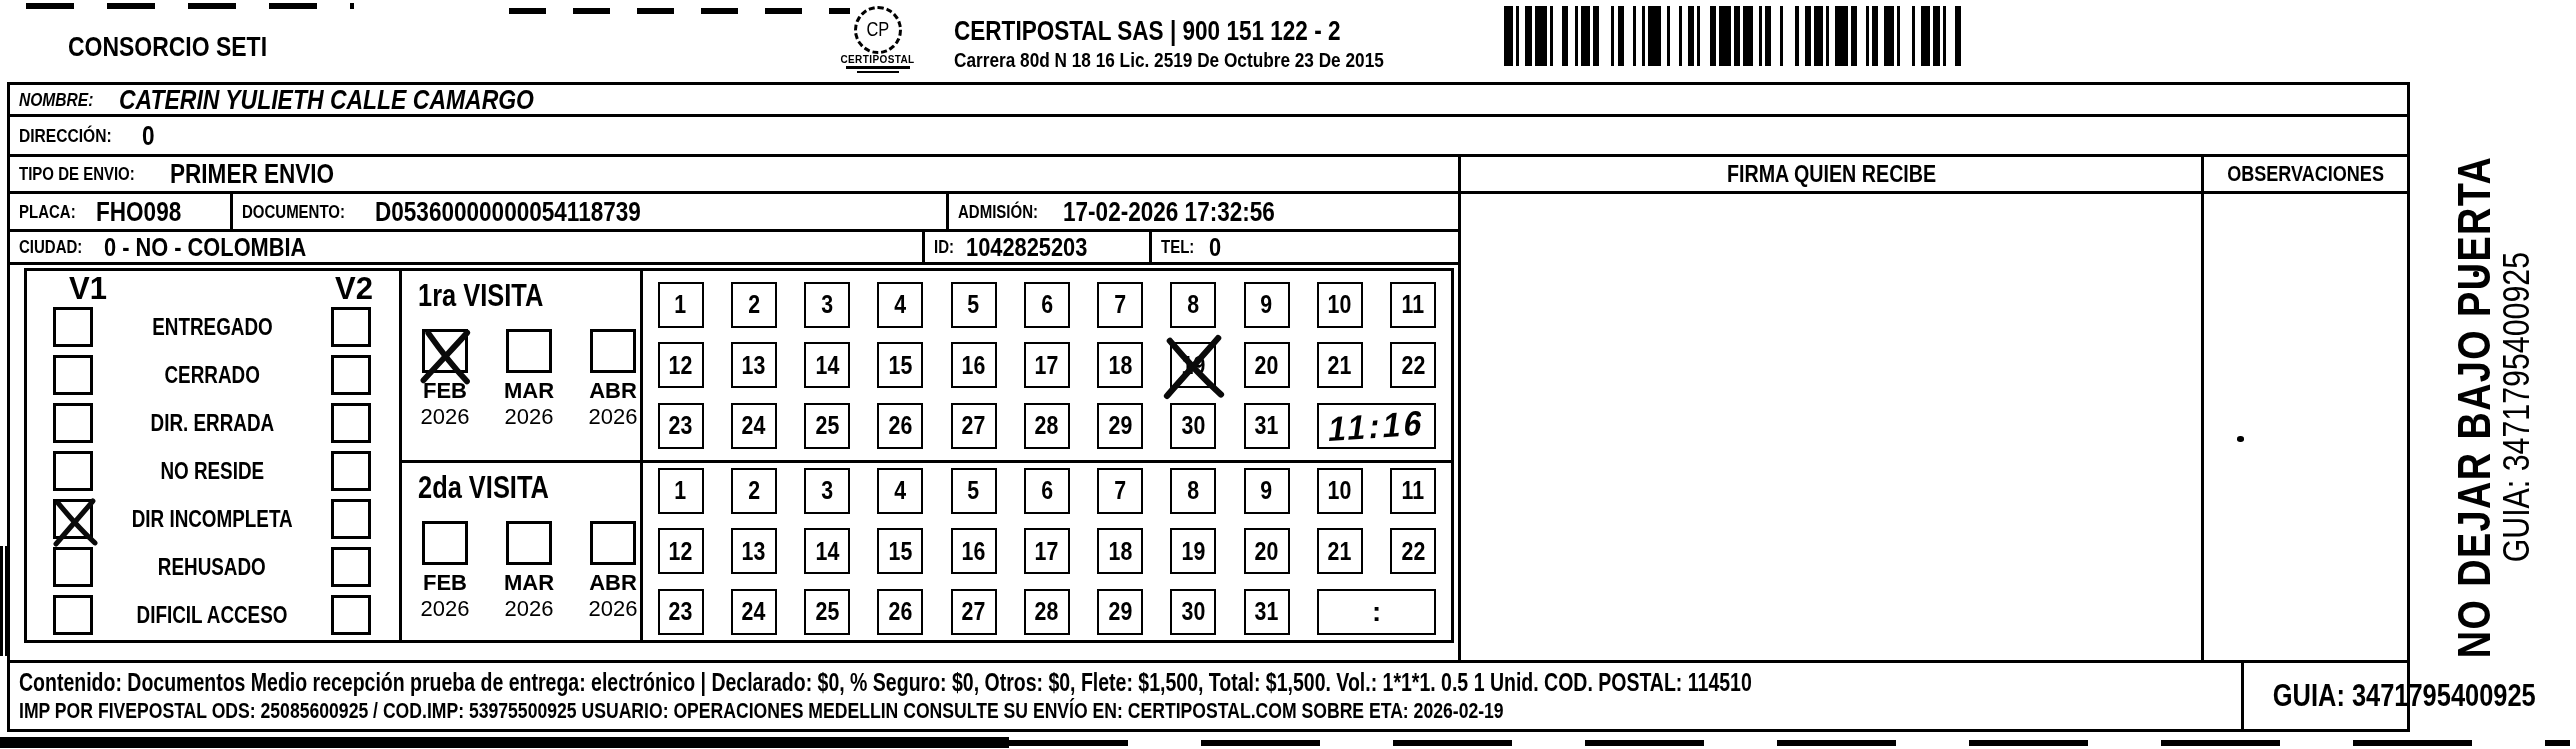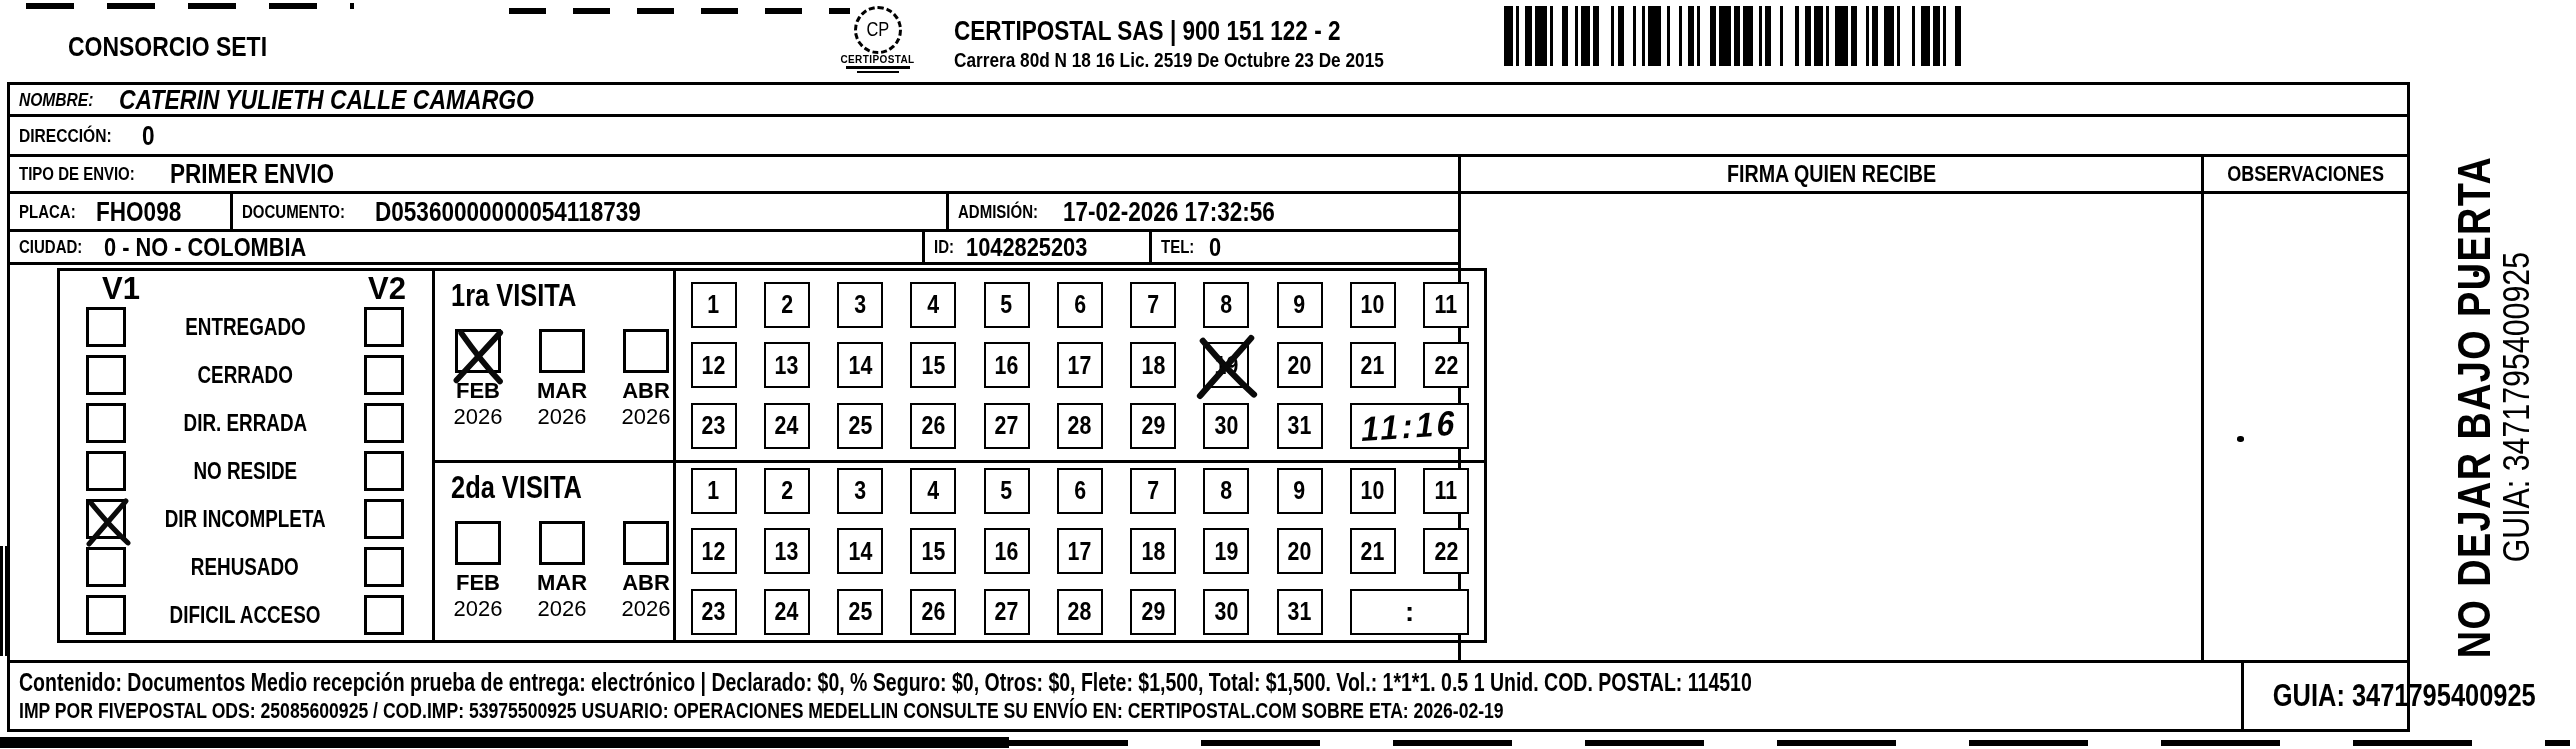--- a/index.html
+++ b/index.html
@@ -48,21 +48,21 @@
   .r-ciudad { height:33px; padding-left:0; gap:0; }
   .br { border-right:3.7px solid #000; }
   .c-placa { width:223px; }
   .c-docu  { width:716px; }
   .c-admi  { flex:1; }
   .c-ciudad{ width:915px; }
   .c-id    { width:227px; }
   .c-tel   { flex:1; }
 
   
-  .visitswrap { flex:1; position:relative;margin-left:33px; }
+  .visitswrap { flex:1; position:relative; }
   .subtable { position:absolute; left:13.7px; top:2.7px; width:1430px; height:375px;
               border:3.7px solid #000; display:flex; }
   .cbpanel { width:375px; border-right:3.7px solid #000; position:relative; padding-top:1.8px; }
   .vhdr { position:absolute; top:0; font-size:31px; font-weight:700; }
   .v1h { left:42px; } .v2h { right:26px; }
   .cbrows { margin-top:31px; }
   .cbrow { display:flex; align-items:center; justify-content:space-between; height:48px; padding:0 27.5px 0 26px; }
   .cb { width:40px; height:40px; border:3.7px solid #000; position:relative; background:#fff; flex:0 0 auto; }
   .cblabel { flex:1; text-align:center; font-size:23px; font-weight:700; }
   .visitcol { flex:1; display:flex; flex-direction:column; }

